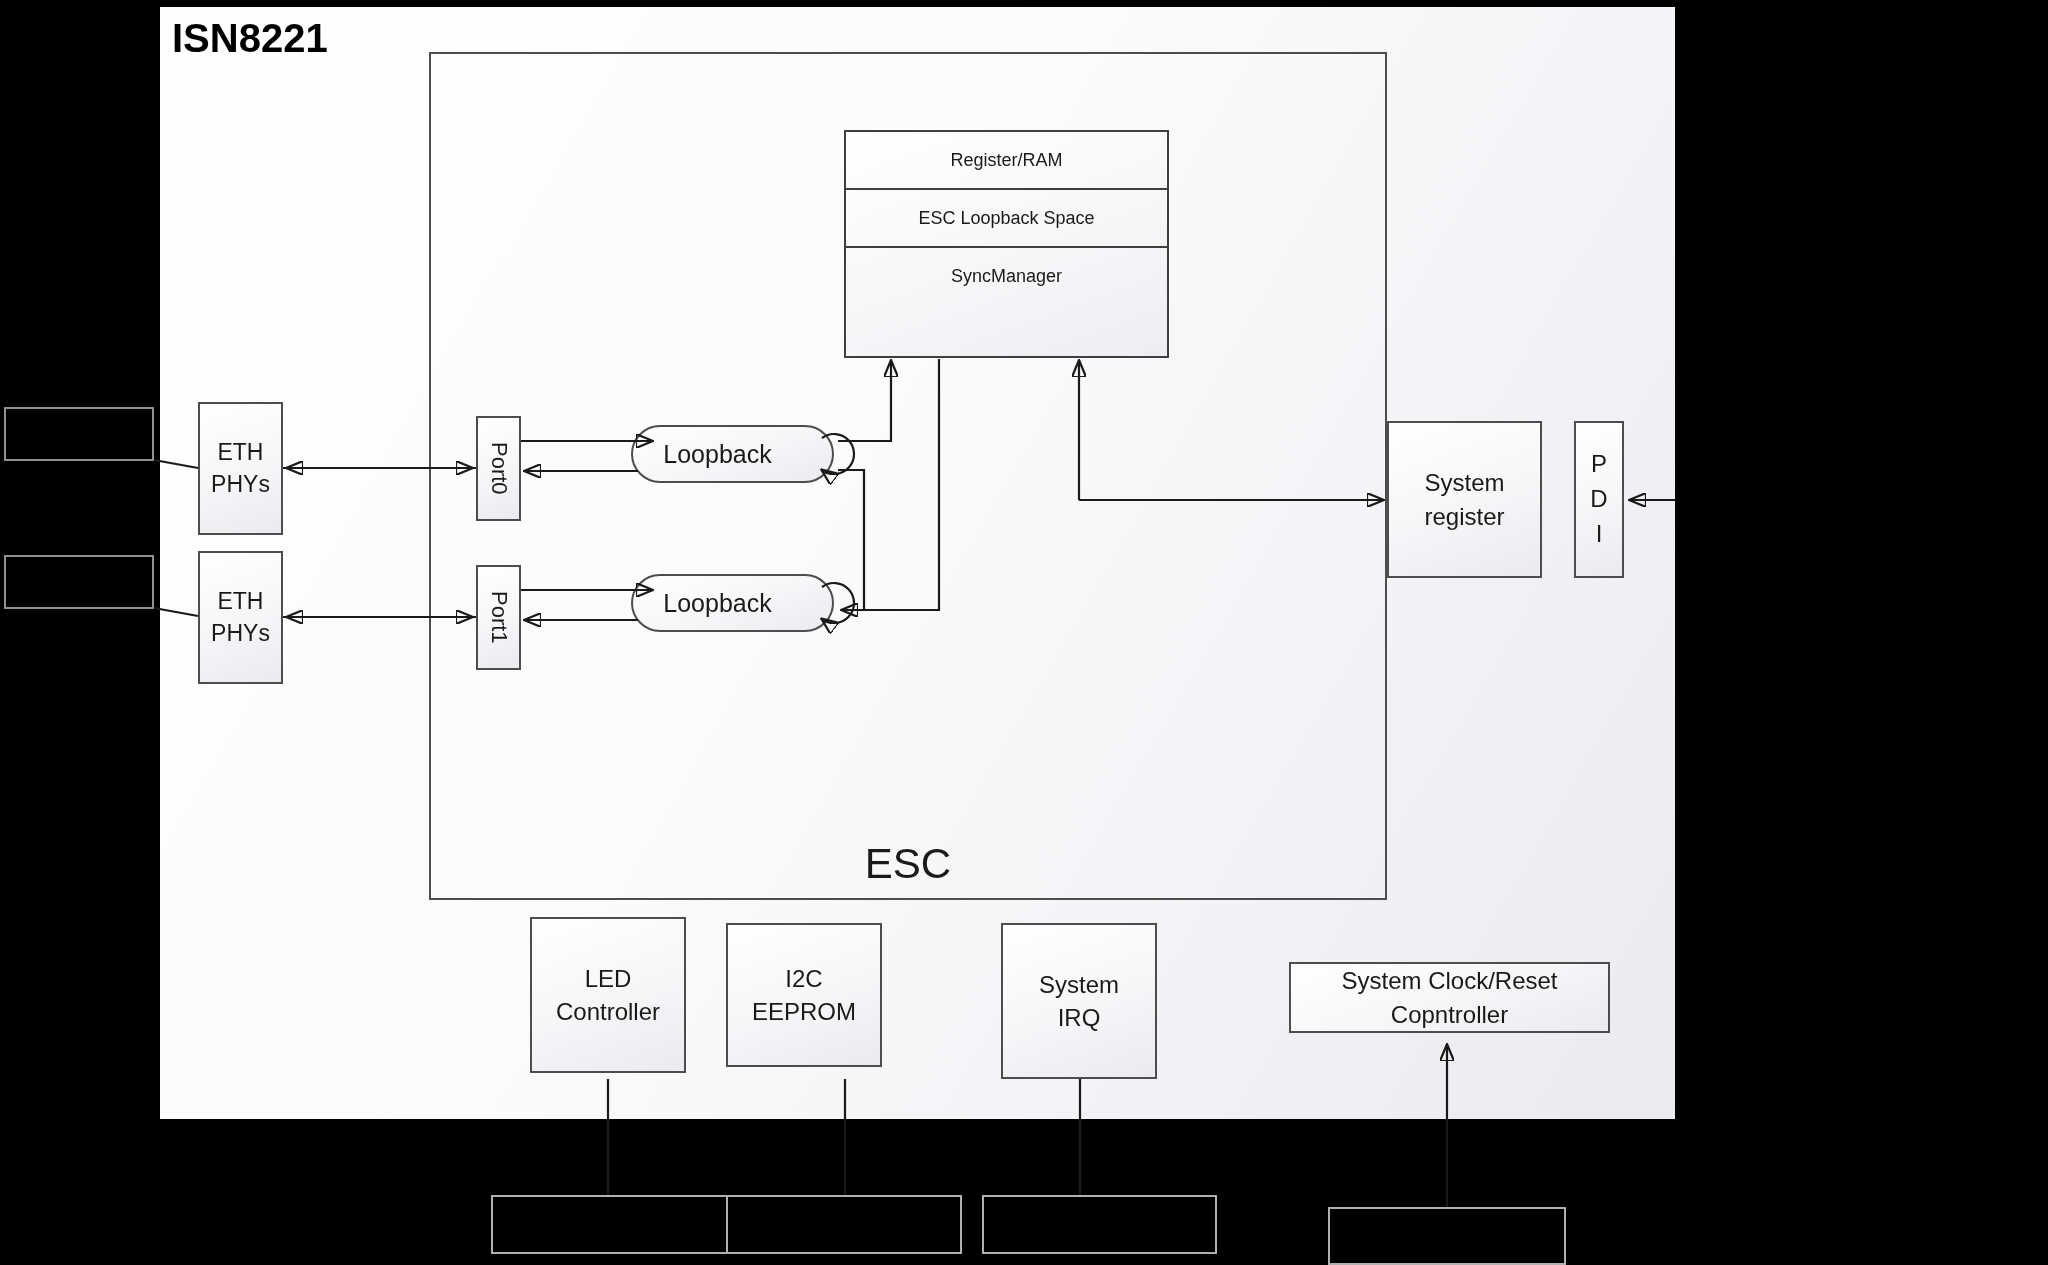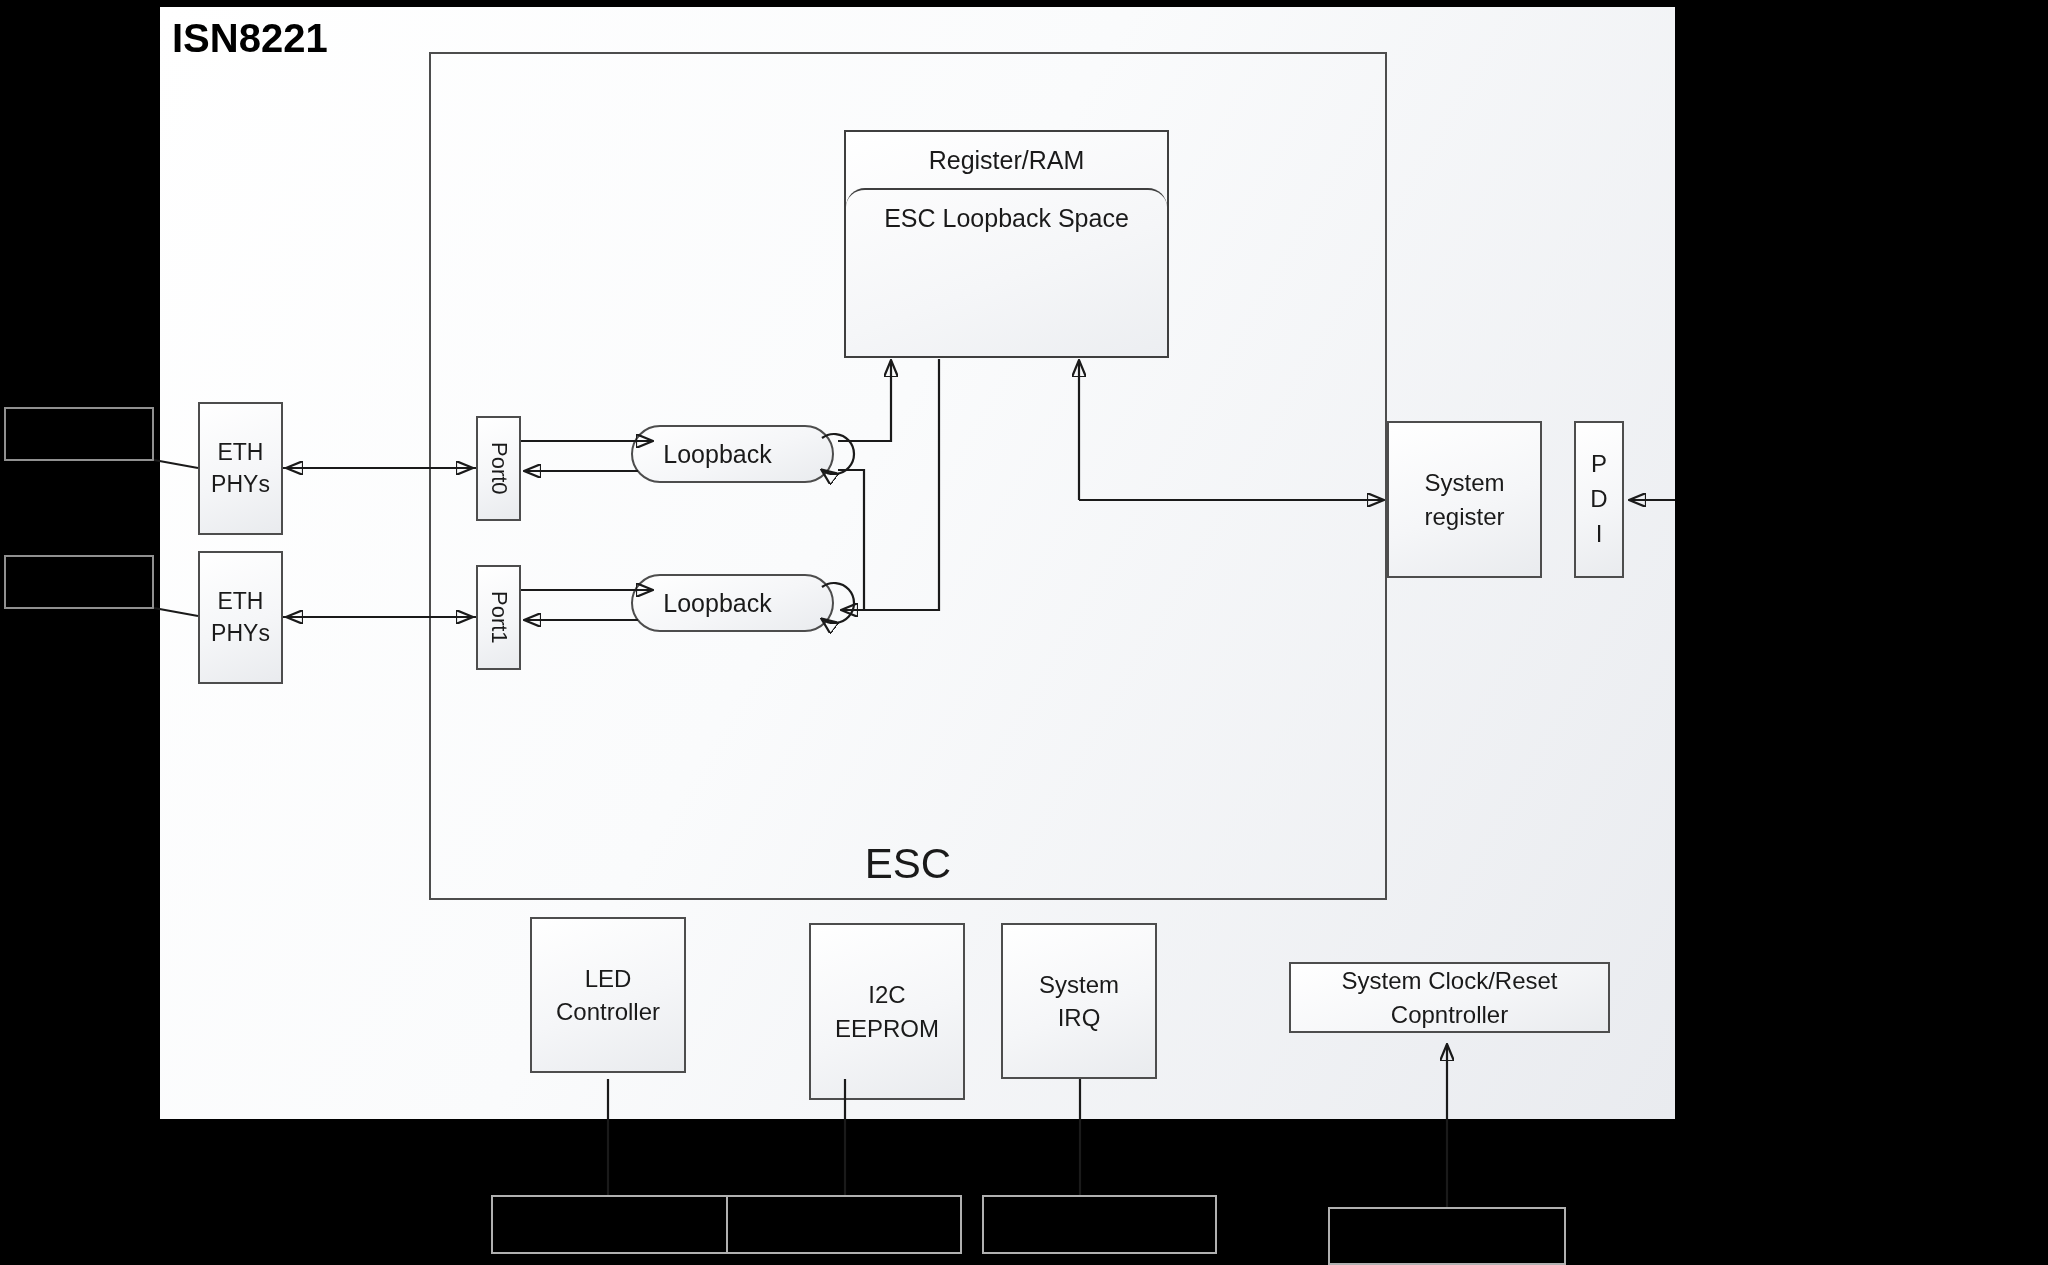--- a/index.html
+++ b/index.html
@@ -24,22 +24,21 @@
     position:absolute;left:0;bottom:10px;width:100%;
     text-align:center;font-size:42px;color:#1a1a1a;
   }
   .stack{
     border:2px solid #3f3f3f;
     background:linear-gradient(160deg,#ffffff 0%,#f5f6f8 60%,#eceef1 100%);
     display:flex;flex-direction:column;
   }
   .stack-row{
     height:56px;display:flex;align-items:center;justify-content:center;
-    font-size:25px;
-    border-radius:19px;
+    font-size:18px;
   }
   .stack-row + .stack-row{border-top:2px solid #3f3f3f;}
   .port span{writing-mode:vertical-rl;font-size:22px;}
   .loopback{border-radius:29px;padding-right:30px;font-size:25px;}
   .blackbox{background:#000;border:2px solid #909090;}
   .bottombox{background:#000;border:2px solid #b0b0b0;}
   .divider{position:absolute;top:0;bottom:0;width:2px;background:#b0b0b0;}
   svg.wires{position:absolute;left:0;top:0;pointer-events:none;}
   svg.wires path{stroke:#1a1a1a;stroke-width:2.2;fill:none;}
 </style>
@@ -50,20 +49,21 @@
 
 <div class="abs title" style="left:172px;top:16px;font-weight:bold;">ISN8221</div>
 
 <div class="abs plain" style="left:429px;top:52px;width:958px;height:848px;border:2px solid #4d4d4d;">
   <div class="esc-label">ESC</div>
 </div>
 
 <div class="abs stack" style="left:844px;top:130px;width:325px;height:228px;">
   <div class="stack-row">Register/RAM</div>
   <div class="stack-row">ESC Loopback Space</div>
+  <div class="stack-row">SyncManager</div>
 </div>
 
 <div class="abs blackbox" style="left:4px;top:407px;width:150px;height:54px;"></div>
 <div class="abs blackbox" style="left:4px;top:555px;width:150px;height:54px;"></div>
 
 <div class="abs box ml" style="left:198px;top:402px;width:85px;height:133px;font-size:23px;">ETH
 PHYs</div>
 <div class="abs box ml" style="left:198px;top:551px;width:85px;height:133px;font-size:23px;">ETH
 PHYs</div>
 
@@ -78,21 +78,21 @@
 <div class="abs box loopback" style="left:631px;top:574px;width:203px;height:58px;">Loopback</div>
 
 <div class="abs box ml" style="left:1387px;top:421px;width:155px;height:157px;">System
 register</div>
 <div class="abs box ml" style="left:1574px;top:421px;width:50px;height:157px;line-height:1.45;">P
 D
 I</div>
 
 <div class="abs box ml" style="left:530px;top:917px;width:156px;height:156px;">LED
 Controller</div>
-<div class="abs box ml" style="left:809px;top:923px;width:156px;height:177px;">I2C
+<div class="abs box ml" style="left:726px;top:923px;width:156px;height:144px;">I2C
 EEPROM</div>
 <div class="abs box ml" style="left:1001px;top:923px;width:156px;height:156px;">System
 IRQ</div>
 <div class="abs box ml" style="left:1289px;top:962px;width:321px;height:71px;">System Clock/Reset
 Copntroller</div>
 
 <div class="abs bottombox" style="left:491px;top:1195px;width:471px;height:59px;">
   <div class="divider" style="left:233px;"></div>
 </div>
 <div class="abs bottombox" style="left:982px;top:1195px;width:235px;height:59px;"></div>

